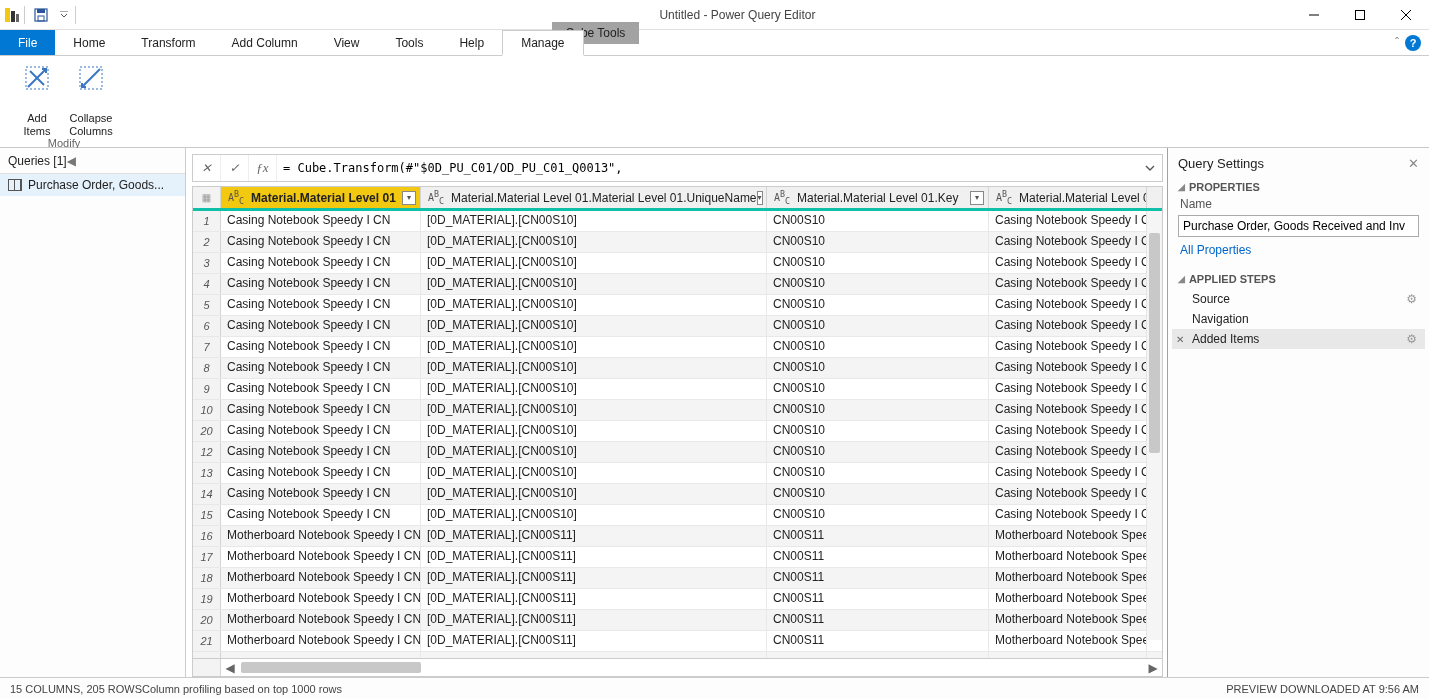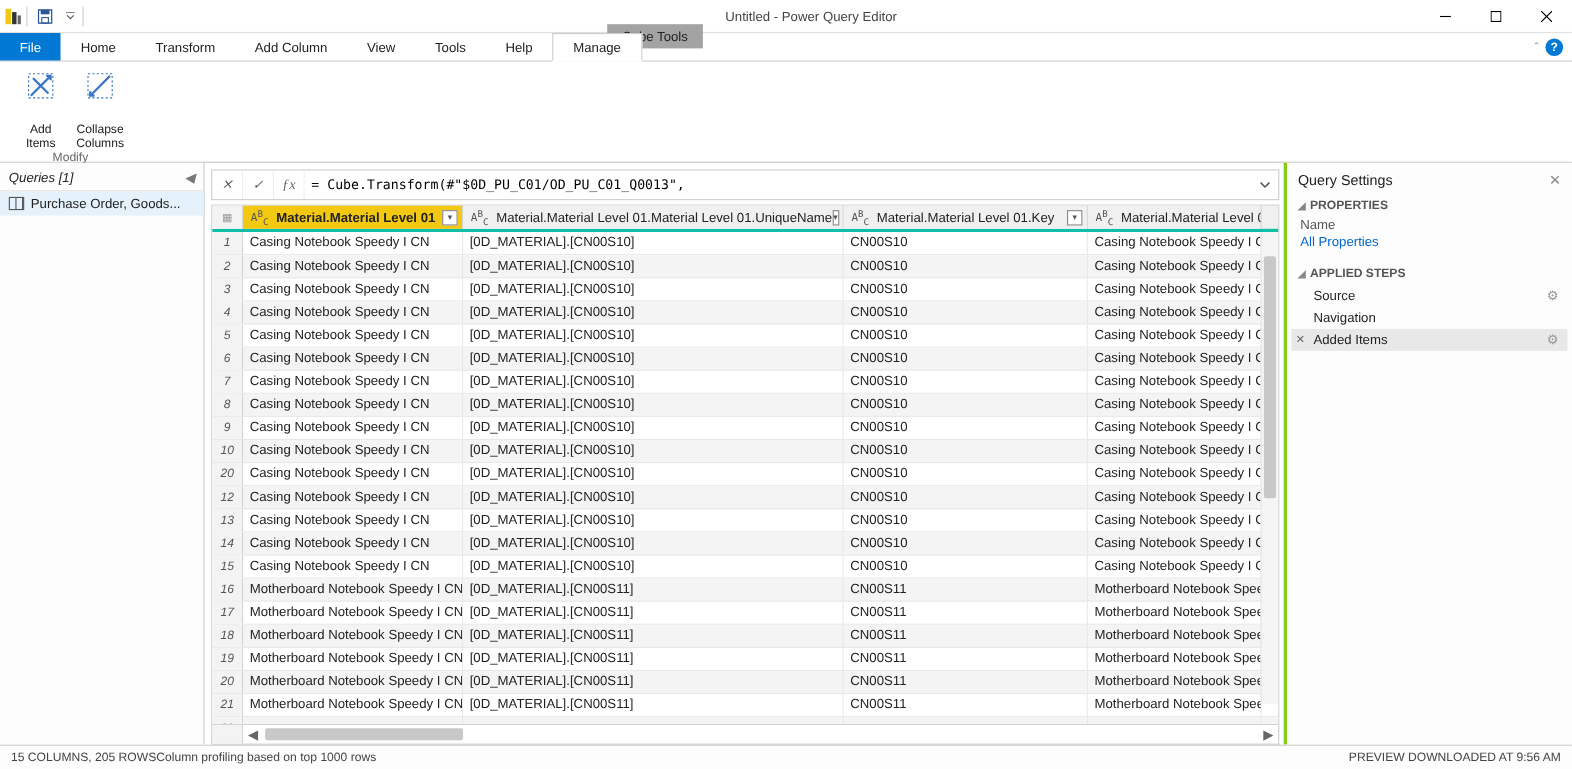--- a/index.html
+++ b/index.html
@@ -29,21 +29,21 @@
   .ribbon-group { display: flex; flex-direction: column; align-items: center; padding: 0 6px; }
   .ribbon-group-buttons { display:flex; gap:4px; flex:1; }
   .ribbon-big-btn { display:flex; flex-direction:column; align-items:center; justify-content:flex-start; width:50px; padding-top:2px; gap:18px; cursor:pointer;}
   .ribbon-big-btn .ic { width:32px; height:32px; display:flex;align-items:center;justify-content:center; }
   .ribbon-big-btn .lbl { font-size:11px; text-align:center; line-height:1.15; }
   .ribbon-group-label { font-size:11px; color:#666; margin-top:auto; }
 
   
   .main { flex:1; display:flex; min-height:0; }
   .queries-pane { width:186px; border-right:1px solid #ccc; display:flex; flex-direction:column; background:#fdfdfd;}
-  .queries-header { height:26px; display:flex; align-items:center; padding:0 8px; border-bottom:1px solid #e0e0e0; font-size:12px; justify-content:space-between;font-style:italic;}
+  .queries-header { height:26px; display:flex; align-items:center; padding:0 8px; border-bottom:1px solid #e0e0e0; font-size:12px; }
   .query-item { display:flex; align-items:center; gap:6px; padding:4px 8px; font-size:12px; cursor:pointer; background:#e5f1fb;}
   .query-item .qicon { width:14px; height:12px; border:1px solid #555; display:flex;}
   .query-item .qicon::before, .query-item .qicon::after { content:""; flex:1; border-right:1px solid #555;}
   .truncate { white-space:nowrap; overflow:hidden; text-overflow:ellipsis; }
 
   .center-pane { flex:1; display:flex; flex-direction:column; min-width:0; padding:6px 4px 0 6px;}
   .formula-bar { height:28px; display:flex; align-items:center; border:1px solid #ccc; margin-bottom:4px;}
   .fb-btn { width:28px; height:100%; display:flex;align-items:center;justify-content:center; border-right:1px solid #eee; color:#666; cursor:pointer; font-style:italic;}
   .fb-btn.fx { font-style:italic; font-family: "Times New Roman", serif; font-size:13px;}
   .fb-input { flex:1; border:none; outline:none; padding:0 6px; font-size:12px; font-family:Consolas,monospace;}
@@ -70,21 +70,21 @@
   .grid-hscroll { height:18px; border-top:1px solid #ccc; display:flex; align-items:center; }
   .grid-hscroll .row-head { height:100%; }
   .hscroll-track { flex:1; position:relative; height:100%; display:flex; align-items:center;}
   .hscroll-btn { width:18px; height:100%; display:flex;align-items:center;justify-content:center;color:#666;cursor:pointer;}
   .hscroll-thumb { position:absolute; left:20px; width:180px; top:3px; bottom:3px; background:#c8c8c8; border-radius:2px;}
   
   .grid-vscroll { position:absolute; right:0; top:0; bottom:18px; width:16px; background:#f5f5f5; border-left:1px solid #e5e5e5;}
   .vscroll-thumb { position:absolute; left:2px; right:2px; top:22px; height:220px; background:#c8c8c8; border-radius:2px;}
 
   
-  .settings-pane { width:262px; border-left:3px solid #84cc16; display:flex; flex-direction:column; background:#fdfdfd; padding:4px 0;}
+  .settings-pane { width:262px; border-left:1px solid #84cc16; display:flex; flex-direction:column; background:#fdfdfd; padding:4px 0;}
   .settings-header { display:flex; align-items:center; padding:4px 10px; font-size:13px; justify-content:space-between;}
   .section-title { font-size:11px; font-weight:bold; color:#555; padding:6px 10px 2px; display:flex; align-items:center; gap:4px;}
   .section-title .tri { font-size:9px; color:#888;}
   .prop-label { font-size:12px; padding:2px 12px; color:#555;}
   .prop-input { margin:2px 10px 6px; width:calc(100% - 20px); padding:3px 4px; border:1px solid #aaa; font-size:12px;}
   .link { color:#0066cc; font-size:12px; padding:0 12px; cursor:pointer;}
   .steps-list { margin:2px 4px;}
   .step-item { display:flex; align-items:center; padding:3px 8px 3px 20px; font-size:12px; cursor:pointer; position:relative;}
   .step-item .gear { margin-left:auto; color:#999; font-size:12px;}
   .step-item.sel { background:#e8e8e8;}
@@ -423,20 +423,21 @@
   <div class="settings-pane">
     <div class="settings-header">
       <span>Query Settings</span>
       <span style="color:#888;">✕</span>
     </div>
     <div class="section-title">
       <span class="tri">◢</span>
       <span>PROPERTIES</span>
     </div>
     <div class="prop-label">Name</div>
+    <input class="prop-input" value="Purchase Order, Goods Received and Inv" style="">
     <div class="link">All Properties</div>
     <div class="section-title" style="margin-top:10px;">
       <span class="tri">◢</span>
       <span>APPLIED STEPS</span>
     </div>
     <div class="steps-list">
       <div class="step-item">
         <span>Source</span>
         <span class="gear">⚙</span>
       </div>

